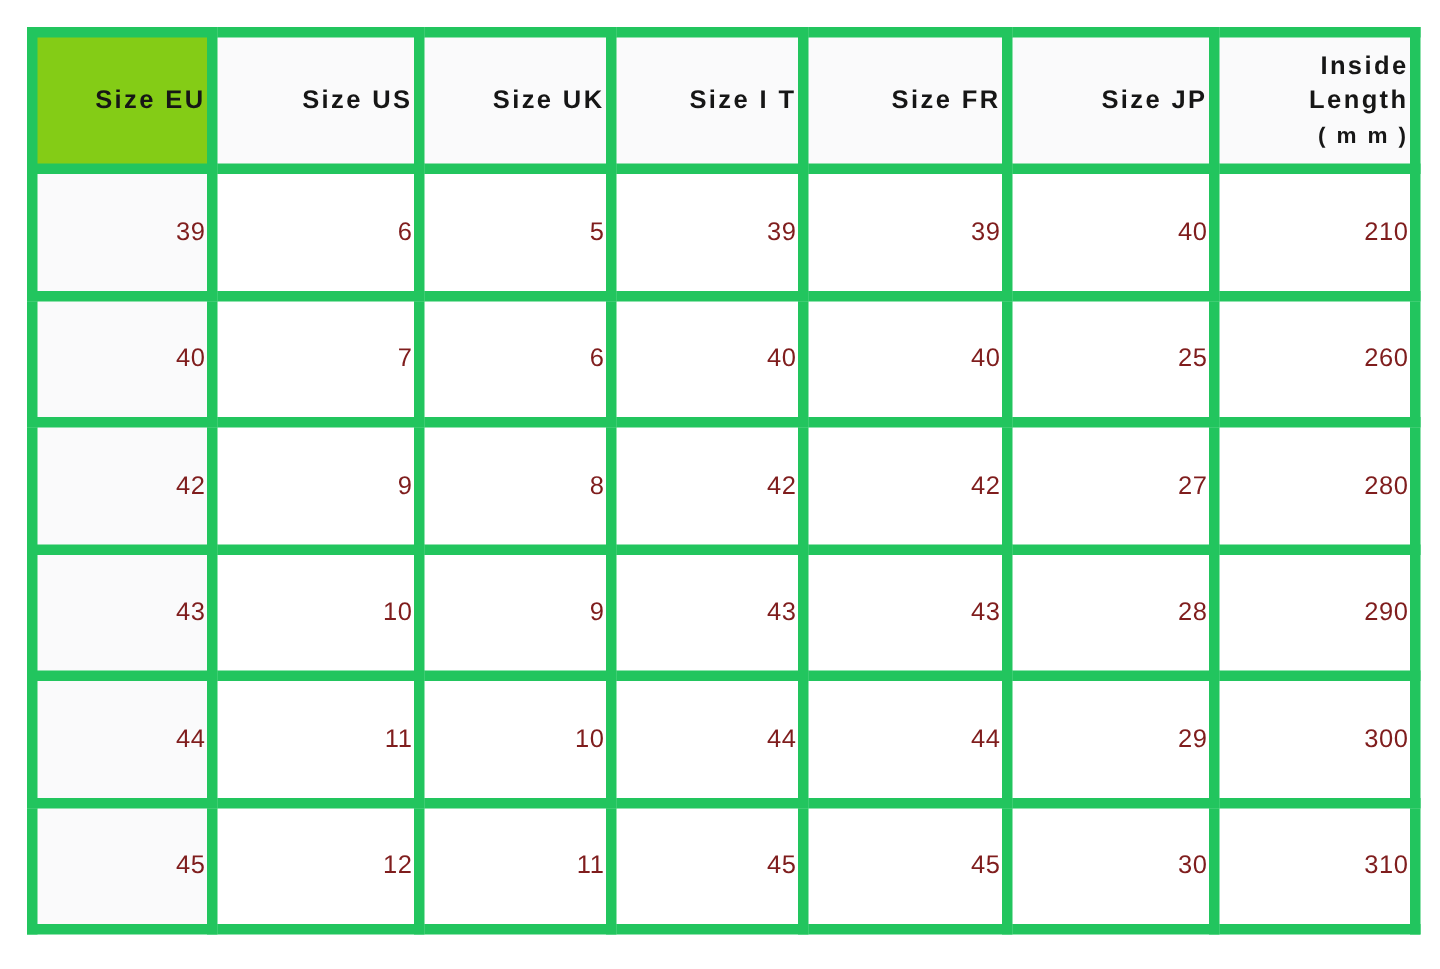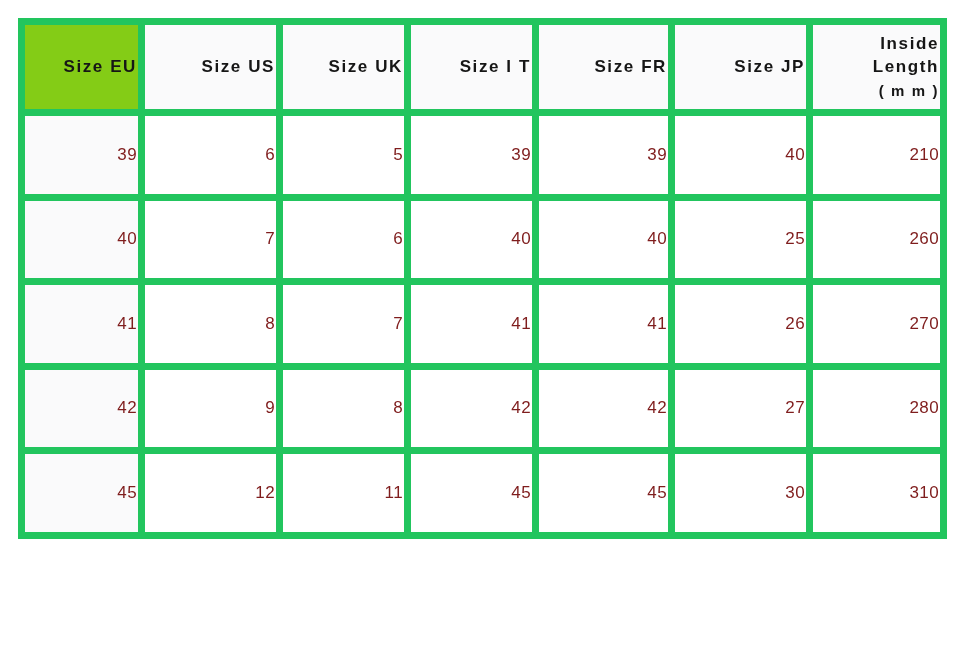--- a/index.html
+++ b/index.html
@@ -143,36 +143,45 @@
         <tr>
           <td class="first-col">40</td>
           <td>7</td>
           <td>6</td>
           <td>40</td>
           <td>40</td>
           <td>25</td>
           <td>260</td>
         </tr>
         <tr>
-          <td class="first-col">41</td>
-          <td>8</td>
-          <td>7</td>
-          <td>41</td>
-          <td>41</td>
-          <td>26</td>
-          <td>270</td>
-        </tr>
-        <tr>
           <td class="first-col">42</td>
           <td>9</td>
           <td>8</td>
           <td>42</td>
           <td>42</td>
           <td>27</td>
           <td>280</td>
+        </tr>
+        <tr>
+          <td class="first-col">43</td>
+          <td>10</td>
+          <td>9</td>
+          <td>43</td>
+          <td>43</td>
+          <td>28</td>
+          <td>290</td>
+        </tr>
+        <tr>
+          <td class="first-col">44</td>
+          <td>11</td>
+          <td>10</td>
+          <td>44</td>
+          <td>44</td>
+          <td>29</td>
+          <td>300</td>
         </tr>
         <tr>
           <td class="first-col">45</td>
           <td>12</td>
           <td>11</td>
           <td>45</td>
           <td>45</td>
           <td>30</td>
           <td>310</td>
         </tr>

